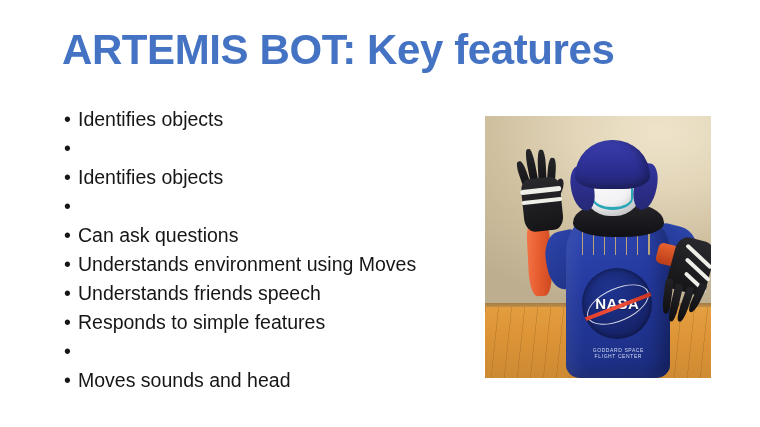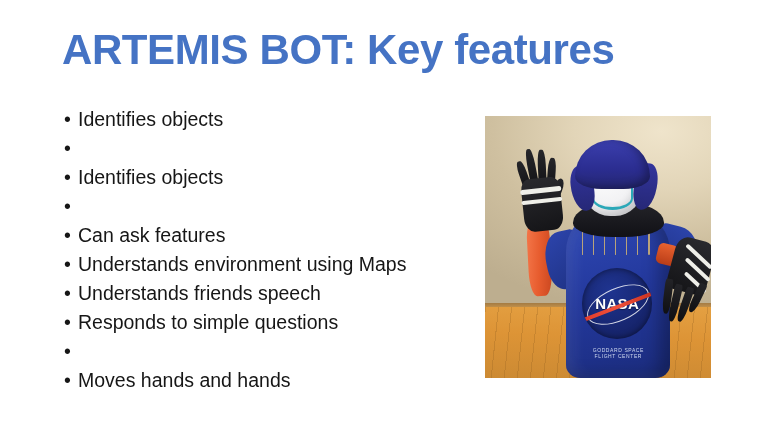--- a/index.html
+++ b/index.html
@@ -424,40 +424,40 @@
     </li>
     <li class="feature-item">
       <span class="bullet-dot">•</span>
       <span>Identifies objects</span>
     </li>
     <li class="feature-item">
       <span class="bullet-dot">•</span>
     </li>
     <li class="feature-item">
       <span class="bullet-dot">•</span>
-      <span>Can ask features</span>
-    </li>
-    <li class="feature-item">
-      <span class="bullet-dot">•</span>
-      <span>Understands environment using Maps</span>
+      <span>Can ask questions</span>
+    </li>
+    <li class="feature-item">
+      <span class="bullet-dot">•</span>
+      <span>Understands environment using Moves</span>
     </li>
     <li class="feature-item">
       <span class="bullet-dot">•</span>
       <span>Understands friends speech</span>
     </li>
     <li class="feature-item">
       <span class="bullet-dot">•</span>
-      <span>Responds to simple questions</span>
-    </li>
-    <li class="feature-item">
-      <span class="bullet-dot">•</span>
-    </li>
-    <li class="feature-item">
-      <span class="bullet-dot">•</span>
-      <span>Moves hands and hands</span>
+      <span>Responds to simple features</span>
+    </li>
+    <li class="feature-item">
+      <span class="bullet-dot">•</span>
+    </li>
+    <li class="feature-item">
+      <span class="bullet-dot">•</span>
+      <span>Moves sounds and head</span>
     </li>
   </ul>
 
   <div class="photo-frame">
     <div class="photo-inner">
 
       <div class="wall"></div>
       <div class="table-edge"></div>
       <div class="table-top"></div>
 

